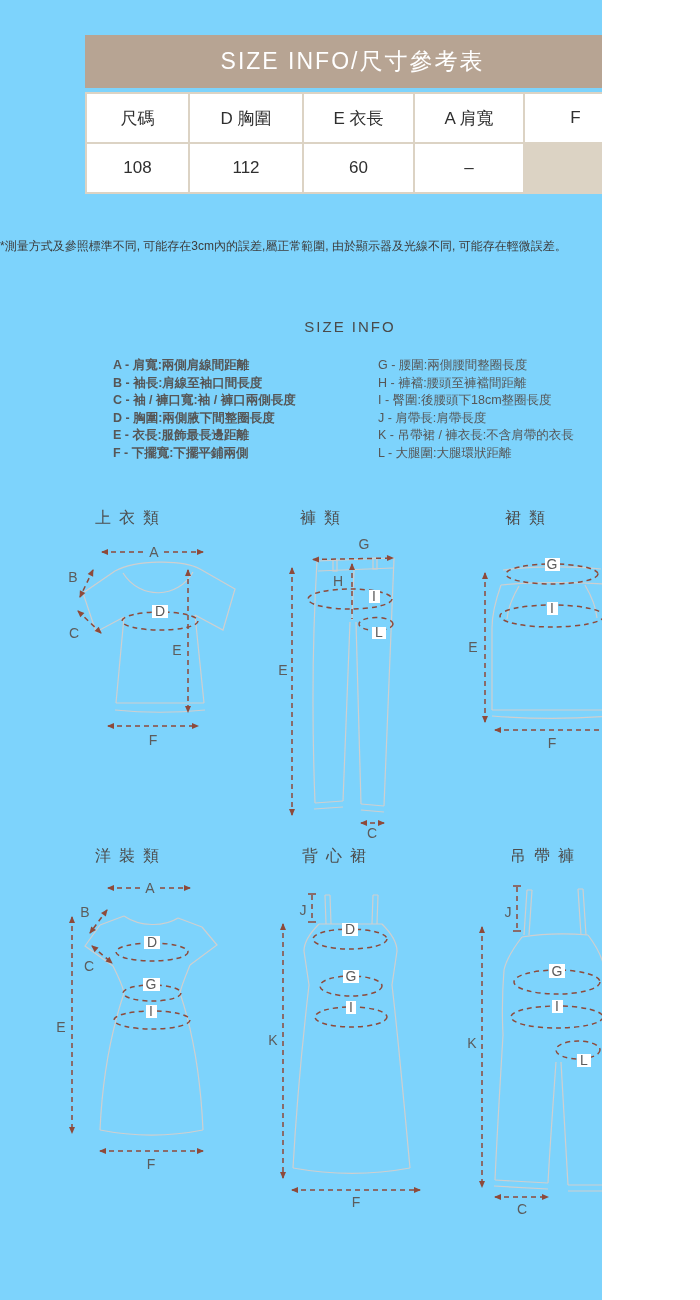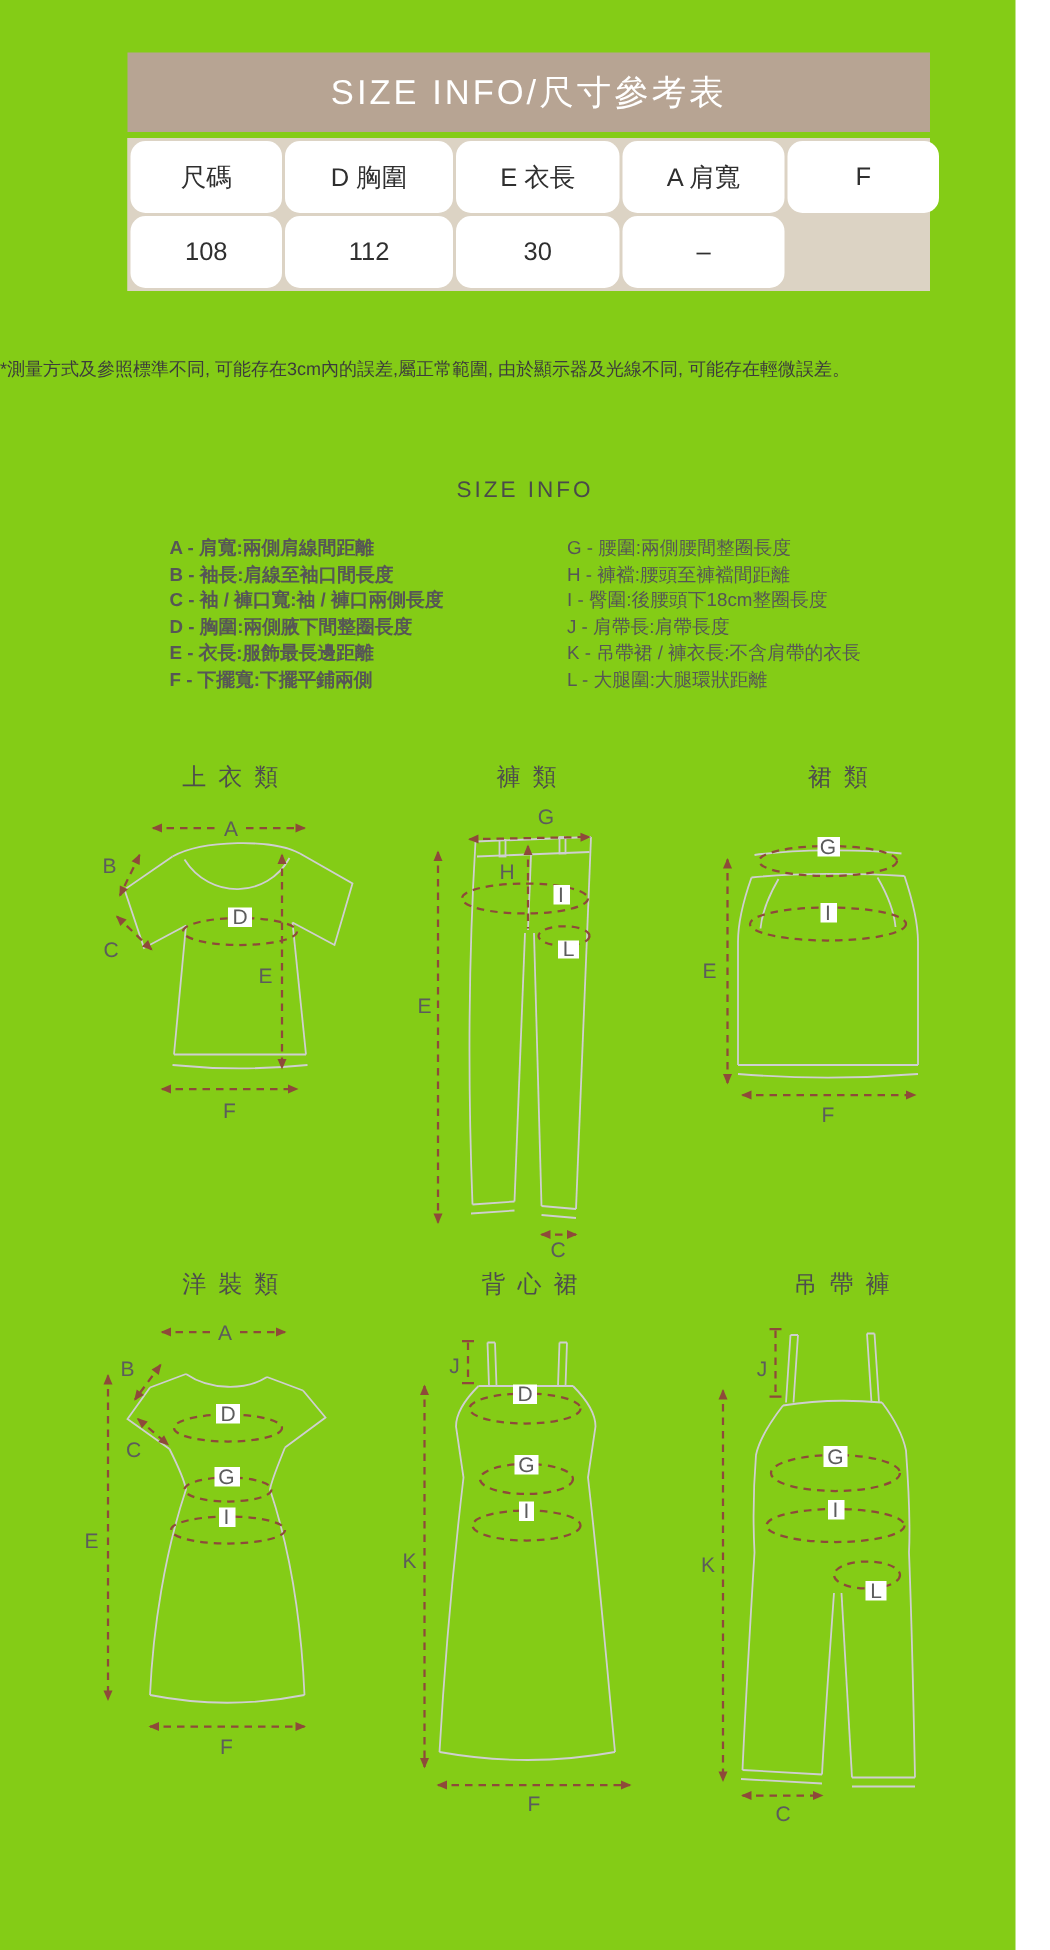--- a/index.html
+++ b/index.html
@@ -1,37 +1,37 @@
 <!DOCTYPE html>
 <html><head>
 <meta charset="utf-8">
 <style>
   html,body{margin:0;padding:0;background:#ffffff;}
-  .page{position:relative;width:677px;height:1300px;background:#84cc16;overflow:hidden;
+  .page{position:relative;width:602px;height:1300px;background:#7dd3fc;overflow:hidden;
         font-family:"Liberation Sans","DejaVu Sans",sans-serif;color:#333;}
   
   .size-table{position:absolute;left:85px;top:35px;width:535px;}
   .st-header{background:#b7a493;color:#ffffff;text-align:center;height:53px;line-height:53px;
              font-size:23px;letter-spacing:2px;}
   .st-grid{margin-top:4px;display:grid;grid-template-columns:101px 112px 109px 108px 101px;
            gap:2px;background:#dcd3c4;border:2px solid #dcd3c4;}
   .st-cell{background:#ffffff;height:48px;display:flex;align-items:center;justify-content:center;
-           font-size:17px;color:#2f2f2f;border-radius:10px;}
+           font-size:17px;color:#2f2f2f;}
   
   .note{position:absolute;top:238px;left:0;width:700px;font-size:12px;
         color:#3c3c3c;white-space:nowrap;}
   
   .si-heading{position:absolute;top:318px;left:0;width:700px;text-align:center;font-size:15px;
               letter-spacing:2px;color:#4a4a4a;}
   
   .legend-col{position:absolute;top:357px;font-size:12.5px;line-height:17.6px;color:#565656;}
   .legend-left{left:113px;font-weight:bold;}
   .legend-right{left:350px;margin-left:28px;}
   
-  .diag-title{position:absolute;font-size:16px;letter-spacing:8px;color:#4d4d4d;text-align:center;}
+  .diag-title{position:absolute;font-size:16px;letter-spacing:8px;color:#4d4d4d;text-align:left;}
   .t-tops{left:95px;top:508px;width:125px;}
   .t-pants{left:300px;top:508px;width:110px;}
   .t-skirts{left:505px;top:508px;width:115px;}
   .t-dresses{left:95px;top:846px;width:125px;}
   .t-vest{left:302px;top:846px;width:110px;font-family:Liberation Serif, serif;}
   .t-overalls{left:510px;top:846px;width:110px;}
   
   .diag{position:absolute;}
   .garm{stroke:#cfcfcf;stroke-width:1.2;fill:none;}
   .meas{stroke:#8e4a3a;stroke-width:1.5;fill:none;stroke-dasharray:5 4;}
@@ -48,21 +48,21 @@
   <div class="size-table">
     <div class="st-header">SIZE INFO/尺寸參考表</div>
     <div class="st-grid">
       <div class="st-cell">尺碼</div>
       <div class="st-cell">D 胸圍</div>
       <div class="st-cell">E 衣長</div>
       <div class="st-cell">A 肩寬</div>
       <div class="st-cell">F</div>
       <div class="st-cell">108</div>
       <div class="st-cell">112</div>
-      <div class="st-cell">30</div>
+      <div class="st-cell">60</div>
       <div class="st-cell">–</div>
     </div>
   </div>
 
   <div class="note">*測量方式及參照標準不同, 可能存在3cm內的誤差,屬正常範圍, 由於顯示器及光線不同, 可能存在輕微誤差。</div>
 
   <div class="si-heading">SIZE INFO</div>
 
   <div class="legend-col legend-left">
     <div>A - 肩寬:兩側肩線間距離</div>

